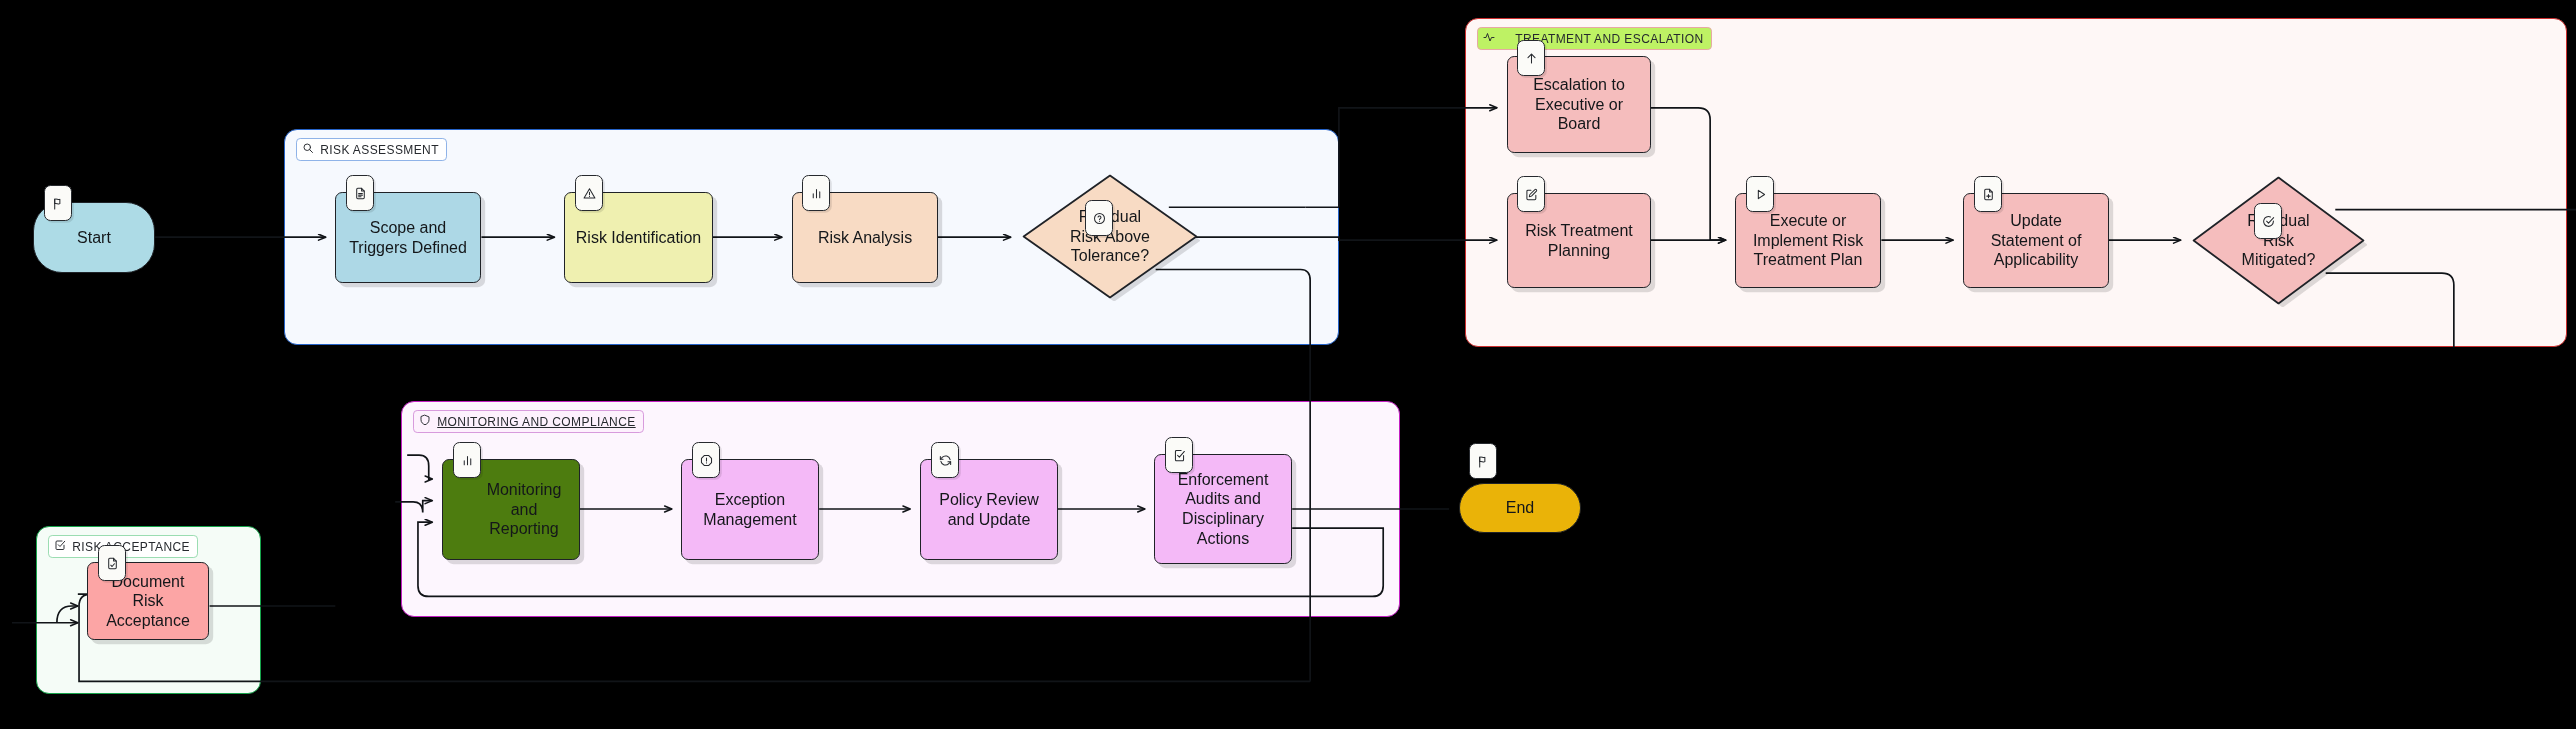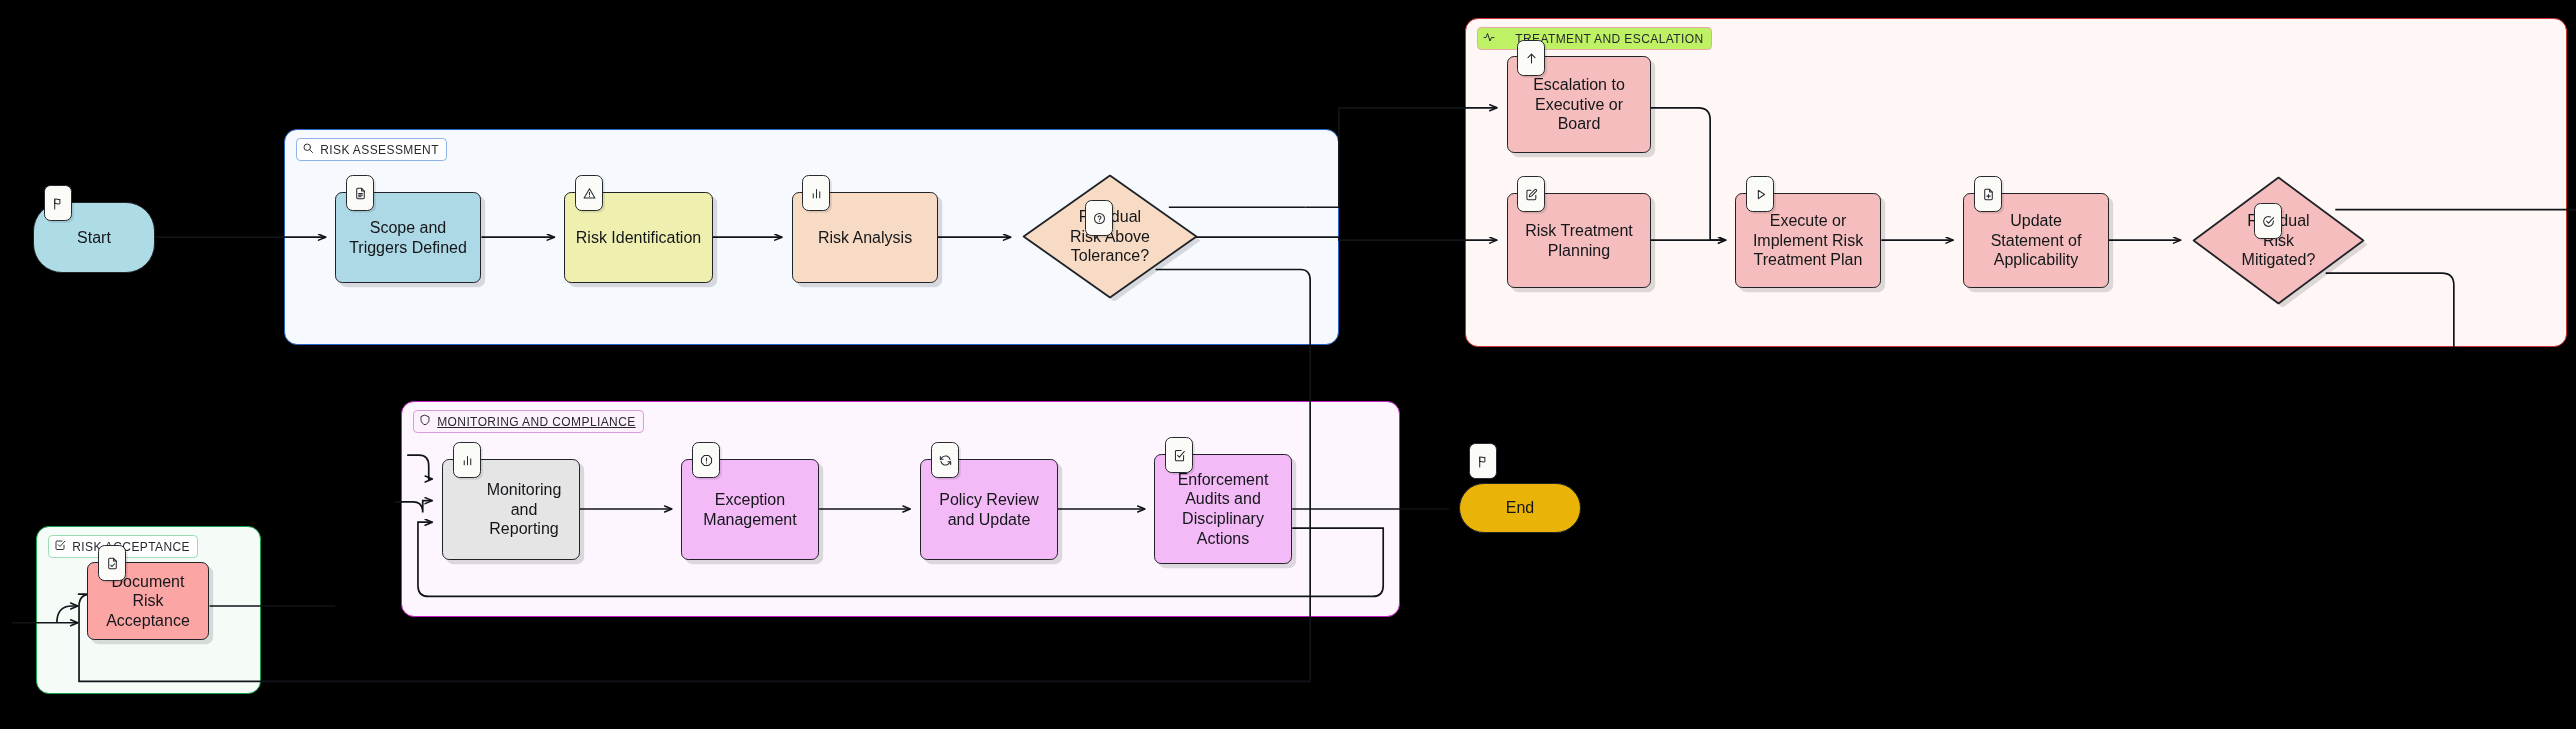--- a/index.html
+++ b/index.html
@@ -265,21 +265,21 @@
           <div>Residual</div>
           <div>Risk</div>
           <div>Mitigated?</div>
         </div>
       </div>
       <div class="badge" style="left: 453px; top: 442px; position: absolute;">
         <svg width="13" height="13" viewBox="0 0 24 24">
           <path d="M6 20 V12.5 M12 20 V4.5 M18 20 V9" stroke="#26292e" stroke-width="1.9" fill="none" stroke-linecap="round" stroke-linejoin="round"></path>
         </svg>
       </div>
-      <div class="node" style="left: 442px; top: 459px; width: 138px; height: 101px; z-index: 5; background: #e5e5e5; padding-left: 32px;">
+      <div class="node" style="left: 442px; top: 459px; width: 138px; height: 101px; z-index: 5; background: #4d7c0f; padding-left: 32px;">
         <div class="dec-label">
           <div>Monitoring and</div>
           <div>Reporting</div>
         </div>
       </div>
       <div class="badge" style="left: 692px; top: 442px; position: absolute;">
         <svg width="13" height="13" viewBox="0 0 24 24">
           <path d="M8.2 2.7 H15.8 L21.3 8.2 V15.8 L15.8 21.3 H8.2 L2.7 15.8 V8.2 Z" stroke="#26292e" stroke-width="1.9" fill="none" stroke-linecap="round" stroke-linejoin="round"></path>
           <path d="M12 7.5 V13 M12 16.3 V16.4" stroke="#26292e" stroke-width="1.9" fill="none" stroke-linecap="round" stroke-linejoin="round"></path>
         </svg>

